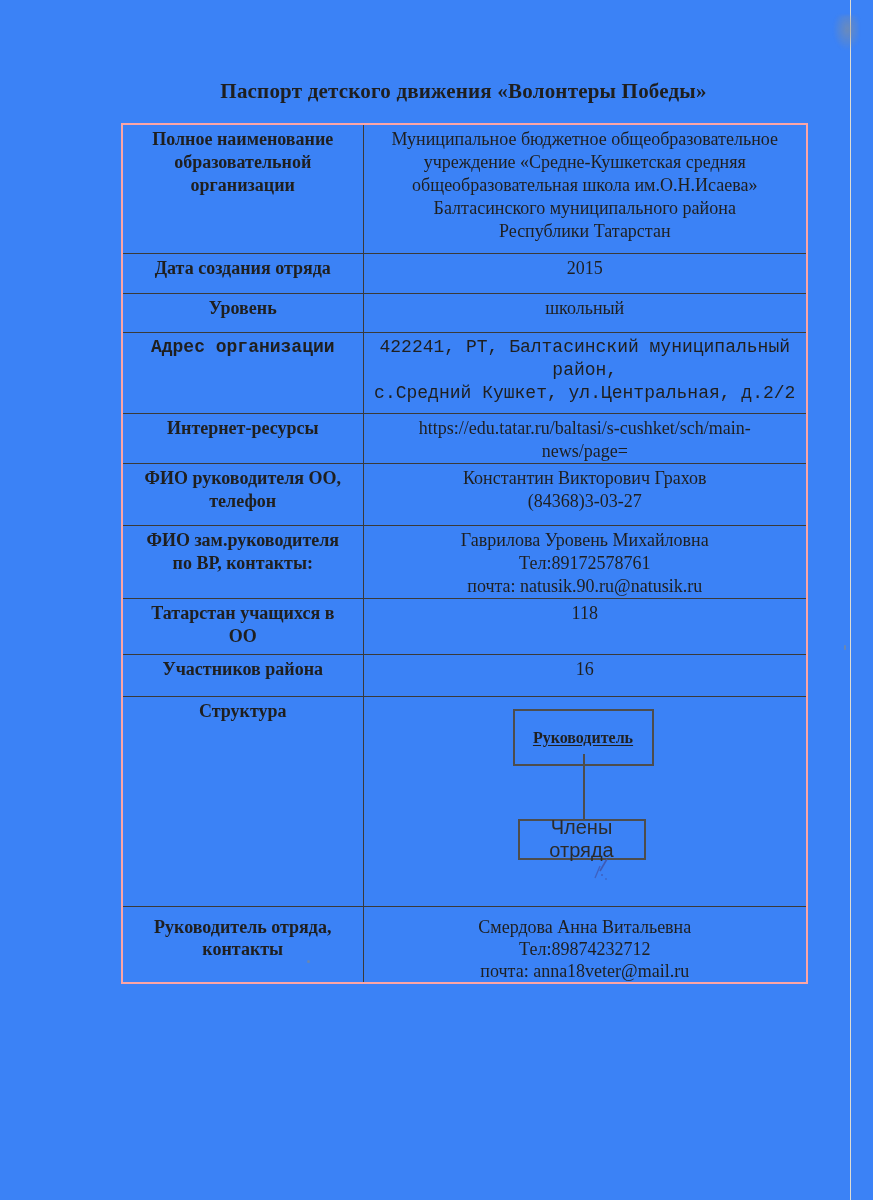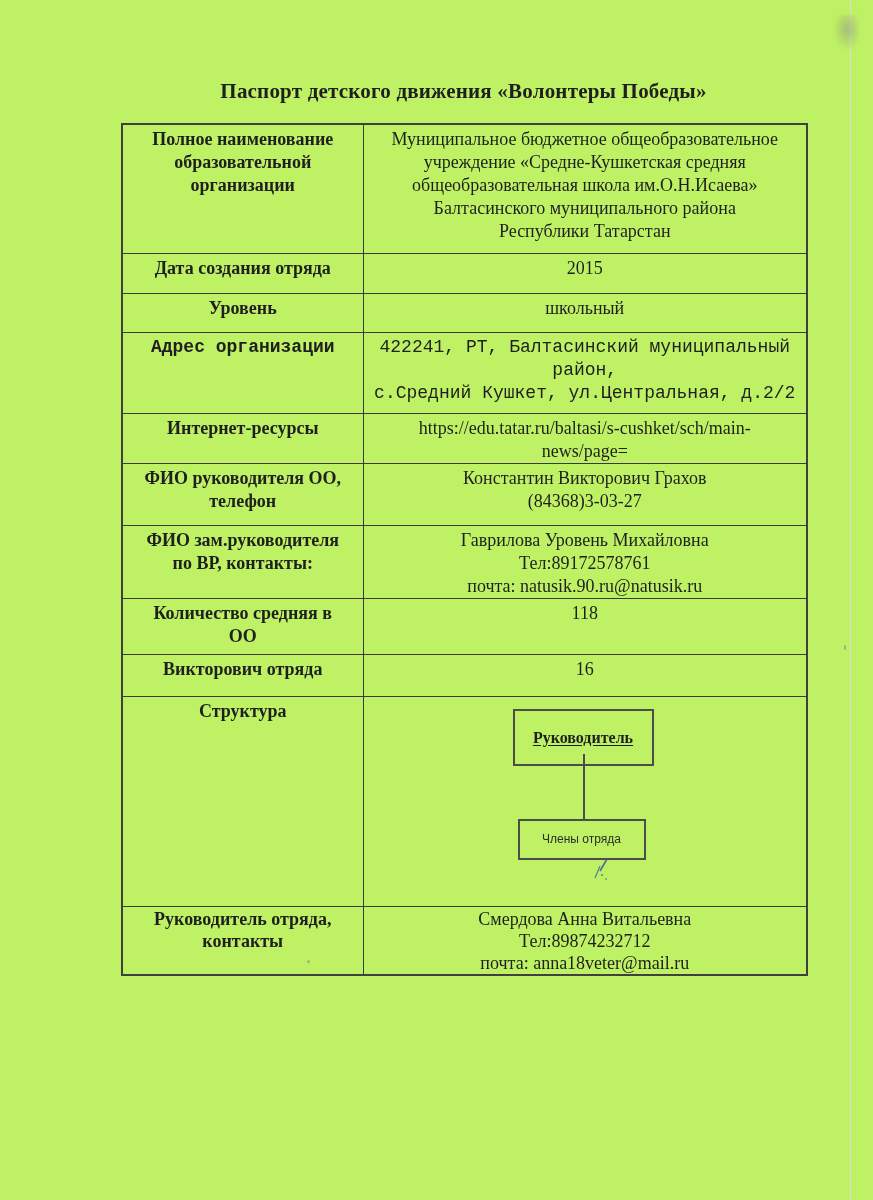--- a/index.html
+++ b/index.html
@@ -1,19 +1,19 @@
 <!DOCTYPE html>
 <html><head>
 <meta charset="utf-8">
 <style>
   html,body{margin:0;padding:0;}
   .page{
     position:relative;
     width:873px;height:1200px;
-    background:#bef264;
+    background:#3b82f6;
     font-family:"Liberation Serif", serif;
     color:#1f1f1f;
     overflow:hidden;
   }
   
   .scan-line{position:absolute;left:850px;top:0;width:1px;height:1200px;background:#dcdcd5;}
   .smudge{position:absolute;left:833px;top:15px;width:26px;height:36px;
     background:radial-gradient(ellipse at 55% 40%, rgba(148,146,138,.55), rgba(148,146,138,0) 70%);
     filter:blur(1px);}
   .speck{position:absolute;width:3px;height:3px;border-radius:50%;background:#8a8a84;opacity:.6;}
@@ -22,21 +22,21 @@
 
   .doc-title{
     position:absolute;left:121px;top:78px;width:685px;
     text-align:center;font-weight:bold;font-size:21px;line-height:26px;
     letter-spacing:.2px;
   }
 
   table.passport{
     position:absolute;left:121px;top:123px;width:685px;
     border-collapse:collapse;table-layout:fixed;
-    border:2px solid #404040;
+    border:2px solid #fca5a5;
   }
   col.c-label{width:241px;}
   col.c-value{width:444px;}
   td{
     border:1px solid #3a3a3a;
     vertical-align:top;text-align:center;
     padding:3px 6px 0 6px;
     font-size:18px;line-height:23px;
     overflow:hidden;
   }
@@ -48,34 +48,34 @@
   tr.row-3{height:40px;}
   tr.row-4{height:39px;}
   tr.row-5{height:81px;font-family:Liberation Mono, monospace;}
   tr.row-6{height:50px;margin-left:24px;}
   tr.row-7{height:62px;}
   tr.row-8{height:72px;}
   tr.row-9{height:56px;}
   tr.row-10{height:42px;}
   tr.row-11{height:210px;}
   tr.row-12{height:67px;}
-  tr.row-12 td{padding-top:1px;line-height:22px;}
+  tr.row-12 td{padding-top:9px;line-height:22px;}
 
   td.diagram-cell{position:relative;padding:0;overflow:visible;}
   .dbox{
     position:absolute;border:2px solid #4d4d4d;background:transparent;
     display:flex;align-items:center;justify-content:center;box-sizing:border-box;
   }
   .box-top{
     left:149px;top:12px;width:141px;height:57px;
     font-weight:bold;font-size:16px;text-decoration:underline;text-underline-offset:2px;
   }
   .box-bottom{
     left:154px;top:122px;width:128px;height:41px;
-    font-family:"Liberation Sans", sans-serif;font-size:12px;color:#2b2b2b;
+    font-family:"Liberation Sans", sans-serif;font-size:20px;color:#2b2b2b;
   }
   .connector{position:absolute;left:219px;top:57px;width:2px;height:65px;background:#4d4d4d;}
   .pen-mark{position:absolute;left:228px;top:160px;width:22px;height:26px;}
 </style>
 </head>
 <body>
 
 <div class="page">
 
   <div class="scan-line"></div>
@@ -149,29 +149,29 @@
       <td class="label">ФИО зам.руководителя
 по ВР, контакты:</td>
       <td>
         <div class="pre">Гаврилова Уровень Михайловна
 Тел:89172578761</div>
         <div><span>почта: </span><span class="u">natusik.90.ru@natusik.ru</span></div>
       </td>
     </tr>
 
     <tr class="row-9">
-      <td class="label">Количество средняя в
+      <td class="label">Татарстан учащихся в
 ОО</td>
       <td>
             <div class="pre">118</div>
           </td>
     </tr>
 
     <tr class="row-10">
-      <td class="label">Викторович отряда</td>
+      <td class="label">Участников района</td>
       <td>
             <div class="pre">16</div>
           </td>
     </tr>
 
     <tr class="row-11">
       <td class="label">Структура</td>
       <td class="diagram-cell">
         <div class="dbox box-top">Руководитель</div>
         <div class="connector"></div>

